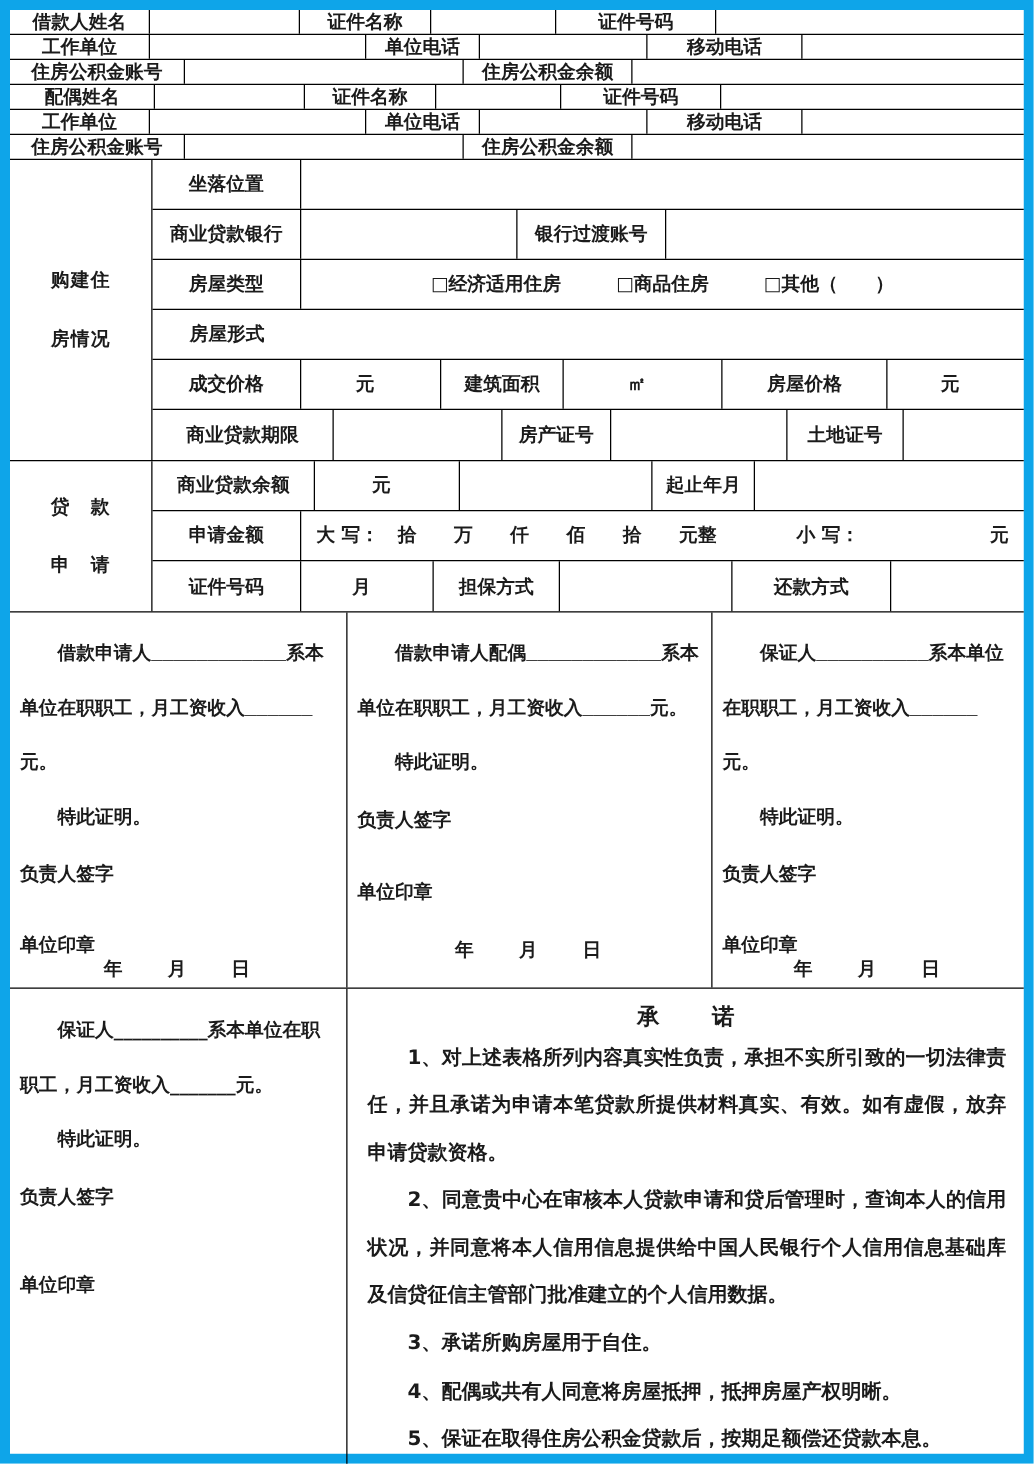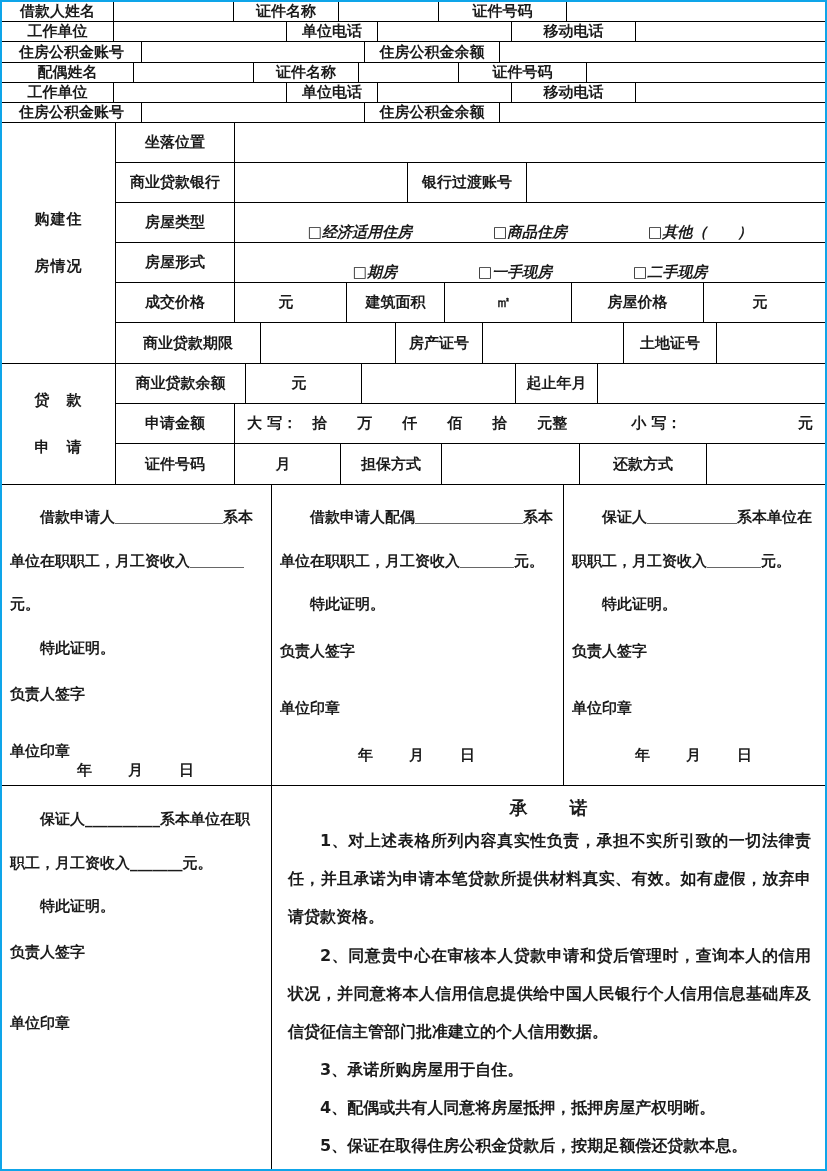--- a/index.html
+++ b/index.html
@@ -6,21 +6,21 @@
   html,body { background:#ffffff; }
   body {
     width: 827px;
     font-family: "DejaVu Sans", "Liberation Sans", sans-serif;
     color: #1b1b1b;
     font-weight: 600;
   }
   .form {
     width: 827px;
     height: 1171px;
-    border: 2px solid #0ea5e9;
+    border: 8px solid #0ea5e9;
     display: flex;
     flex-direction: column;
     font-size: 15px;
     background: #fff;
   }
   .row { display: flex; border-bottom: 1px solid #000; }
   .row:last-child { border-bottom: none; }
   .r38 { height: 38px; }
   .cell {
     border-right: 1px solid #000;
@@ -36,21 +36,21 @@
   }
   .sect-inner { flex: 1; display: flex; flex-direction: column; }
   .irow { display: flex; height: 40px; border-bottom: 1px solid #000; }
   .irow:last-child { border-bottom: none; }
   .icell {
     border-right: 1px solid #000;
     display: flex; align-items: center; justify-content: center;
     overflow: hidden; white-space: nowrap;
   }
   .icell:last-child { border-right: none; }
-  .opts { display: flex; justify-content: center; gap: 81px; align-items: flex-end; font-style: italic; }
+  .opts { display: flex; justify-content: center; gap: 44px; align-items: center; }
   .amount-cell { display: flex; align-items: center; padding: 0 12px; }
   .amount-small { margin-left: 64px; }
   .amount-unit { margin-left: auto; }
   .certrow { height: 301px; font-family: Liberation Mono, monospace; }
   .cert {
     display: flex; flex-direction: column;
     padding: 12px 8px 10px 8px; height: 100%;
     white-space: normal;
   }
   .cert-col { border-right: 1px solid #000; width: 270px; }
@@ -88,21 +88,21 @@
     <div class="cell grow"></div>
   </div>
   <div class="row r38">
     <div class="cell" style="width:140px">住房公积金账号</div>
     <div class="cell" style="width:223px"></div>
     <div class="cell" style="width:135px">住房公积金余额</div>
     <div class="cell grow"></div>
   </div>
 
   <div class="row r38">
-    <div class="cell" style="width:132px">配偶姓名</div>
+    <div class="cell" style="width:116px">配偶姓名</div>
     <div class="cell" style="width:120px"></div>
     <div class="cell" style="width:105px">证件名称</div>
     <div class="cell" style="width:100px"></div>
     <div class="cell" style="width:128px">证件号码</div>
     <div class="cell grow"></div>
   </div>
   <div class="row r38">
     <div class="cell" style="width:112px">工作单位</div>
     <div class="cell" style="width:173px"></div>
     <div class="cell" style="width:91px">单位电话</div>
@@ -136,25 +136,20 @@
       <div class="irow">
         <div class="icell" style="width:119px">房屋类型</div>
         <div class="icell grow opts">
           <span>□经济适用住房</span>
           <span>□商品住房</span>
           <span>□其他（　　）</span>
         </div>
       </div>
       <div class="irow">
         <div class="icell" style="width:119px">房屋形式</div>
-        <div class="icell grow opts">
-          <span>□期房</span>
-          <span>□一手现房</span>
-          <span>□二手现房</span>
-        </div>
       </div>
       <div class="irow">
         <div class="icell" style="width:119px">成交价格</div>
         <div class="icell right" style="width:112px">
             <span>元</span>
           </div>
         <div class="icell" style="width:98px">建筑面积</div>
         <div class="icell right" style="width:127px">
             <span>㎡</span>
           </div>

